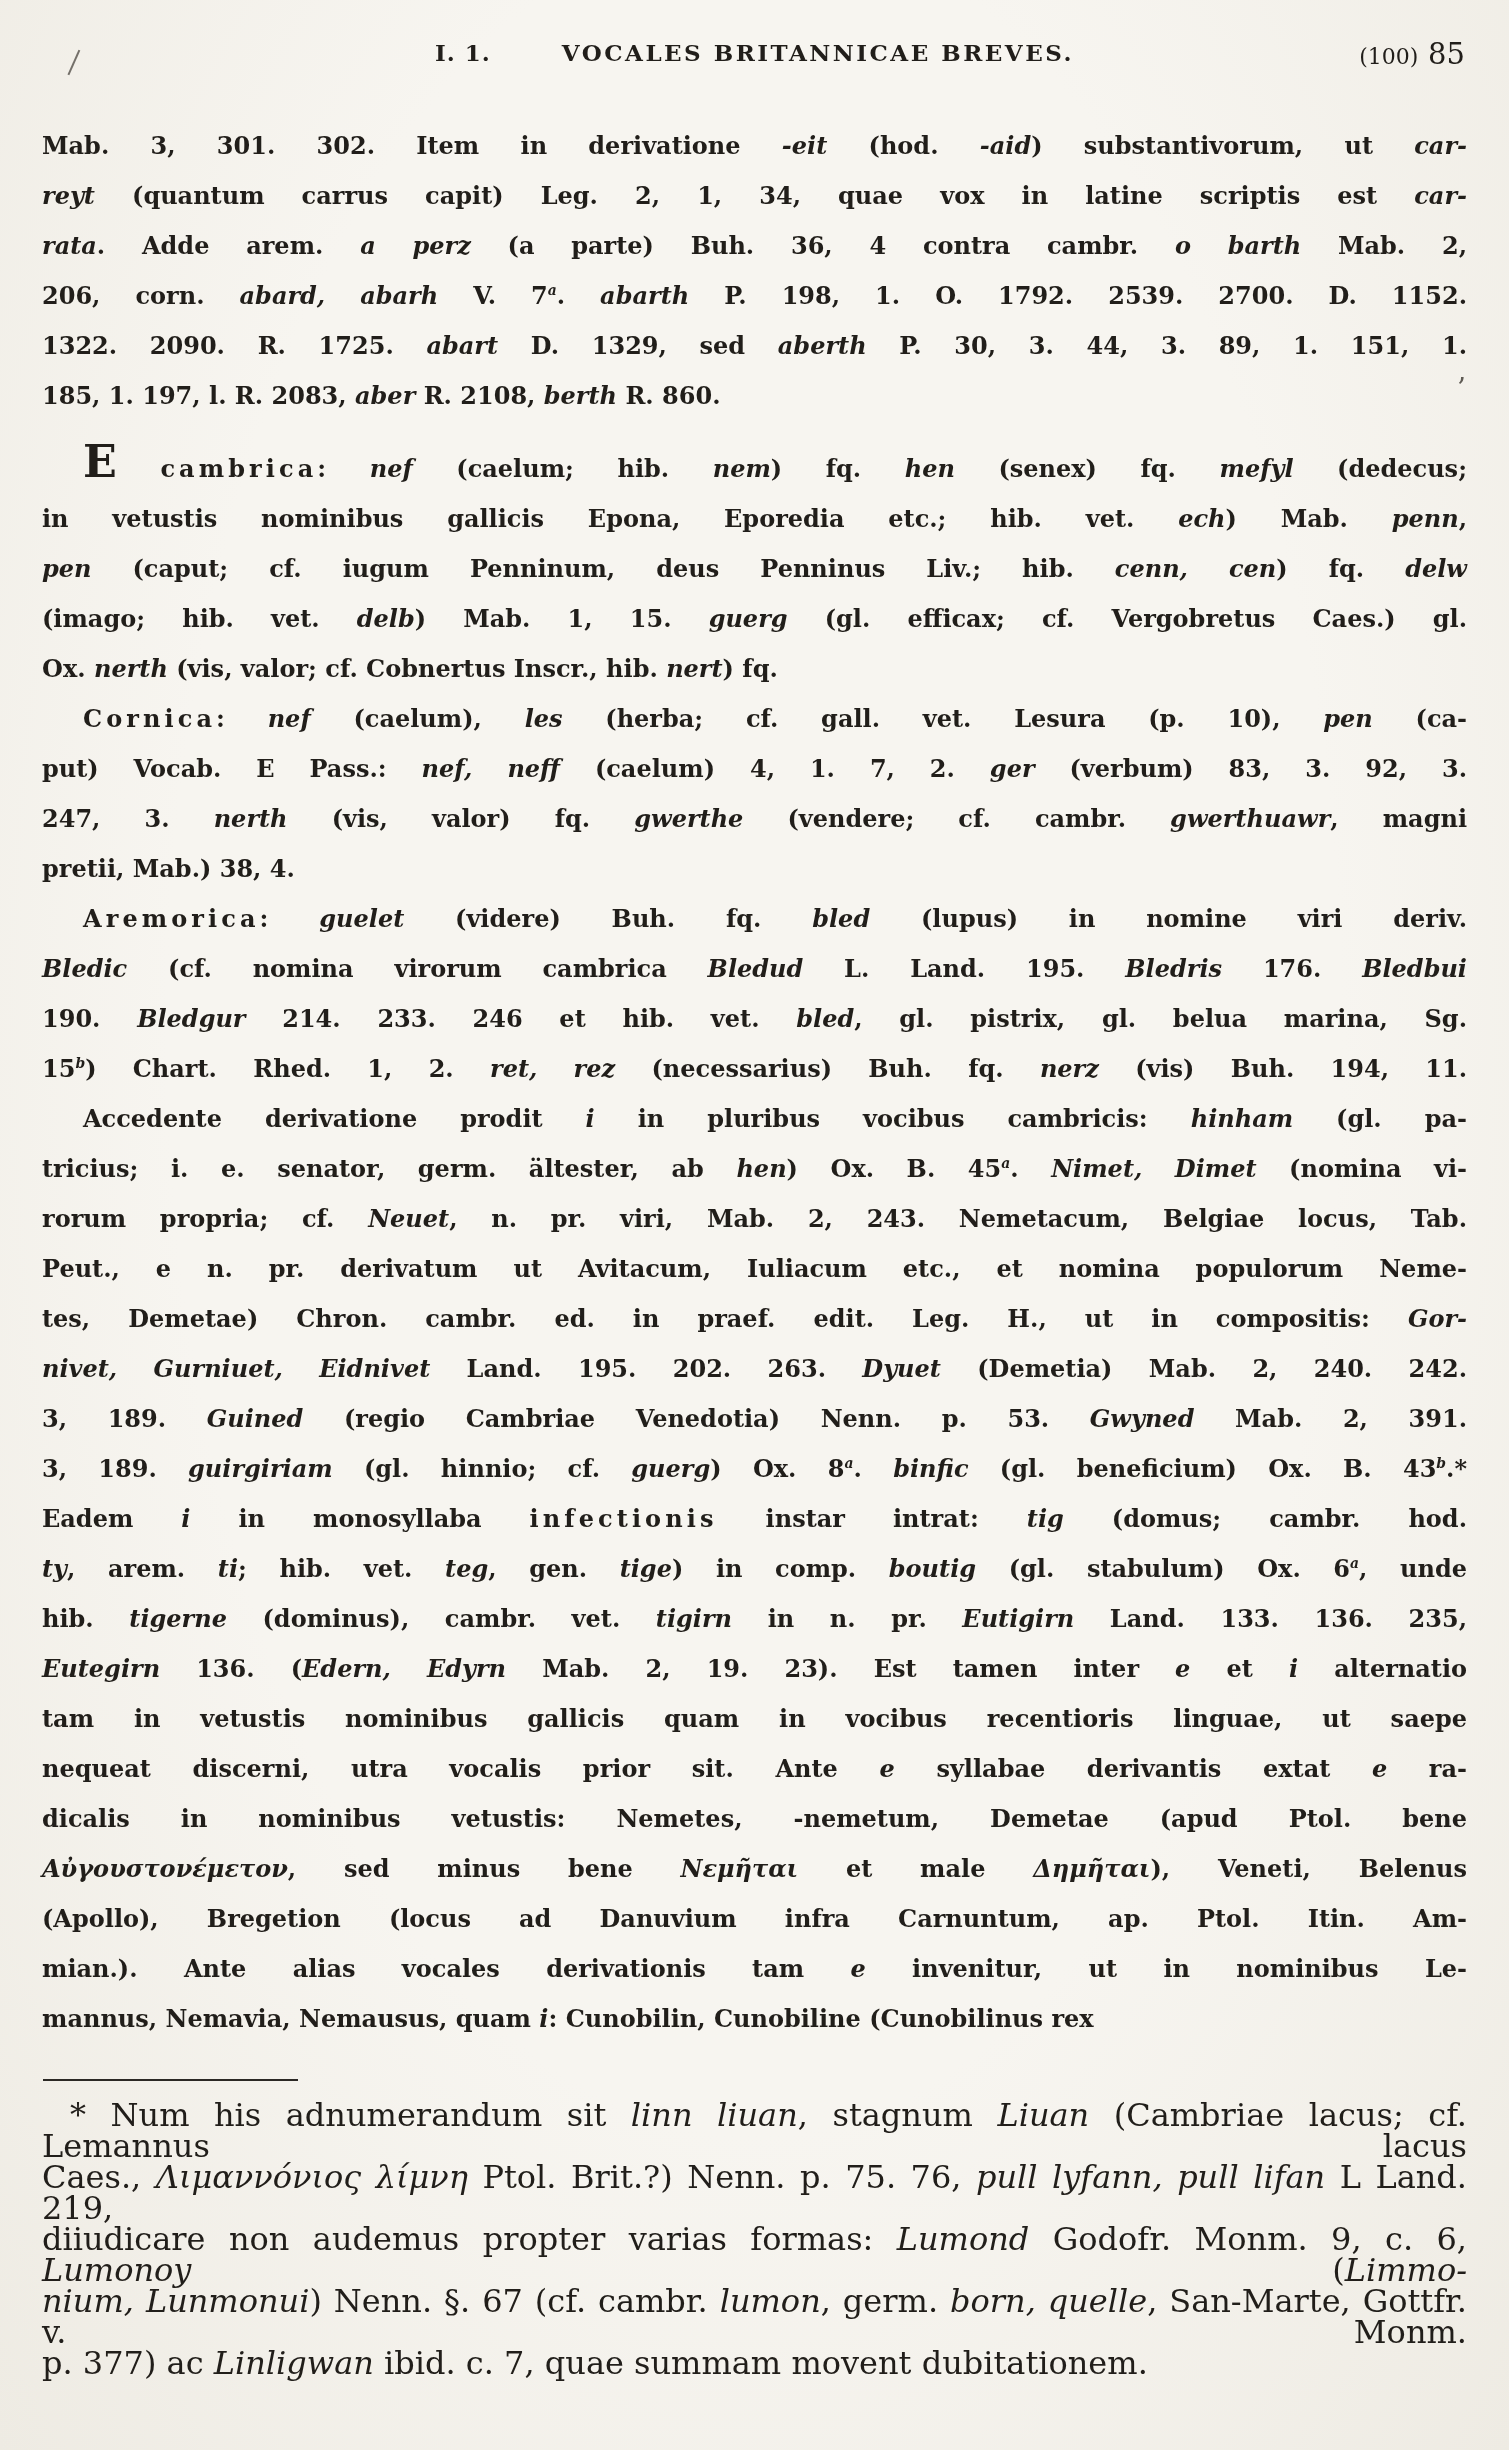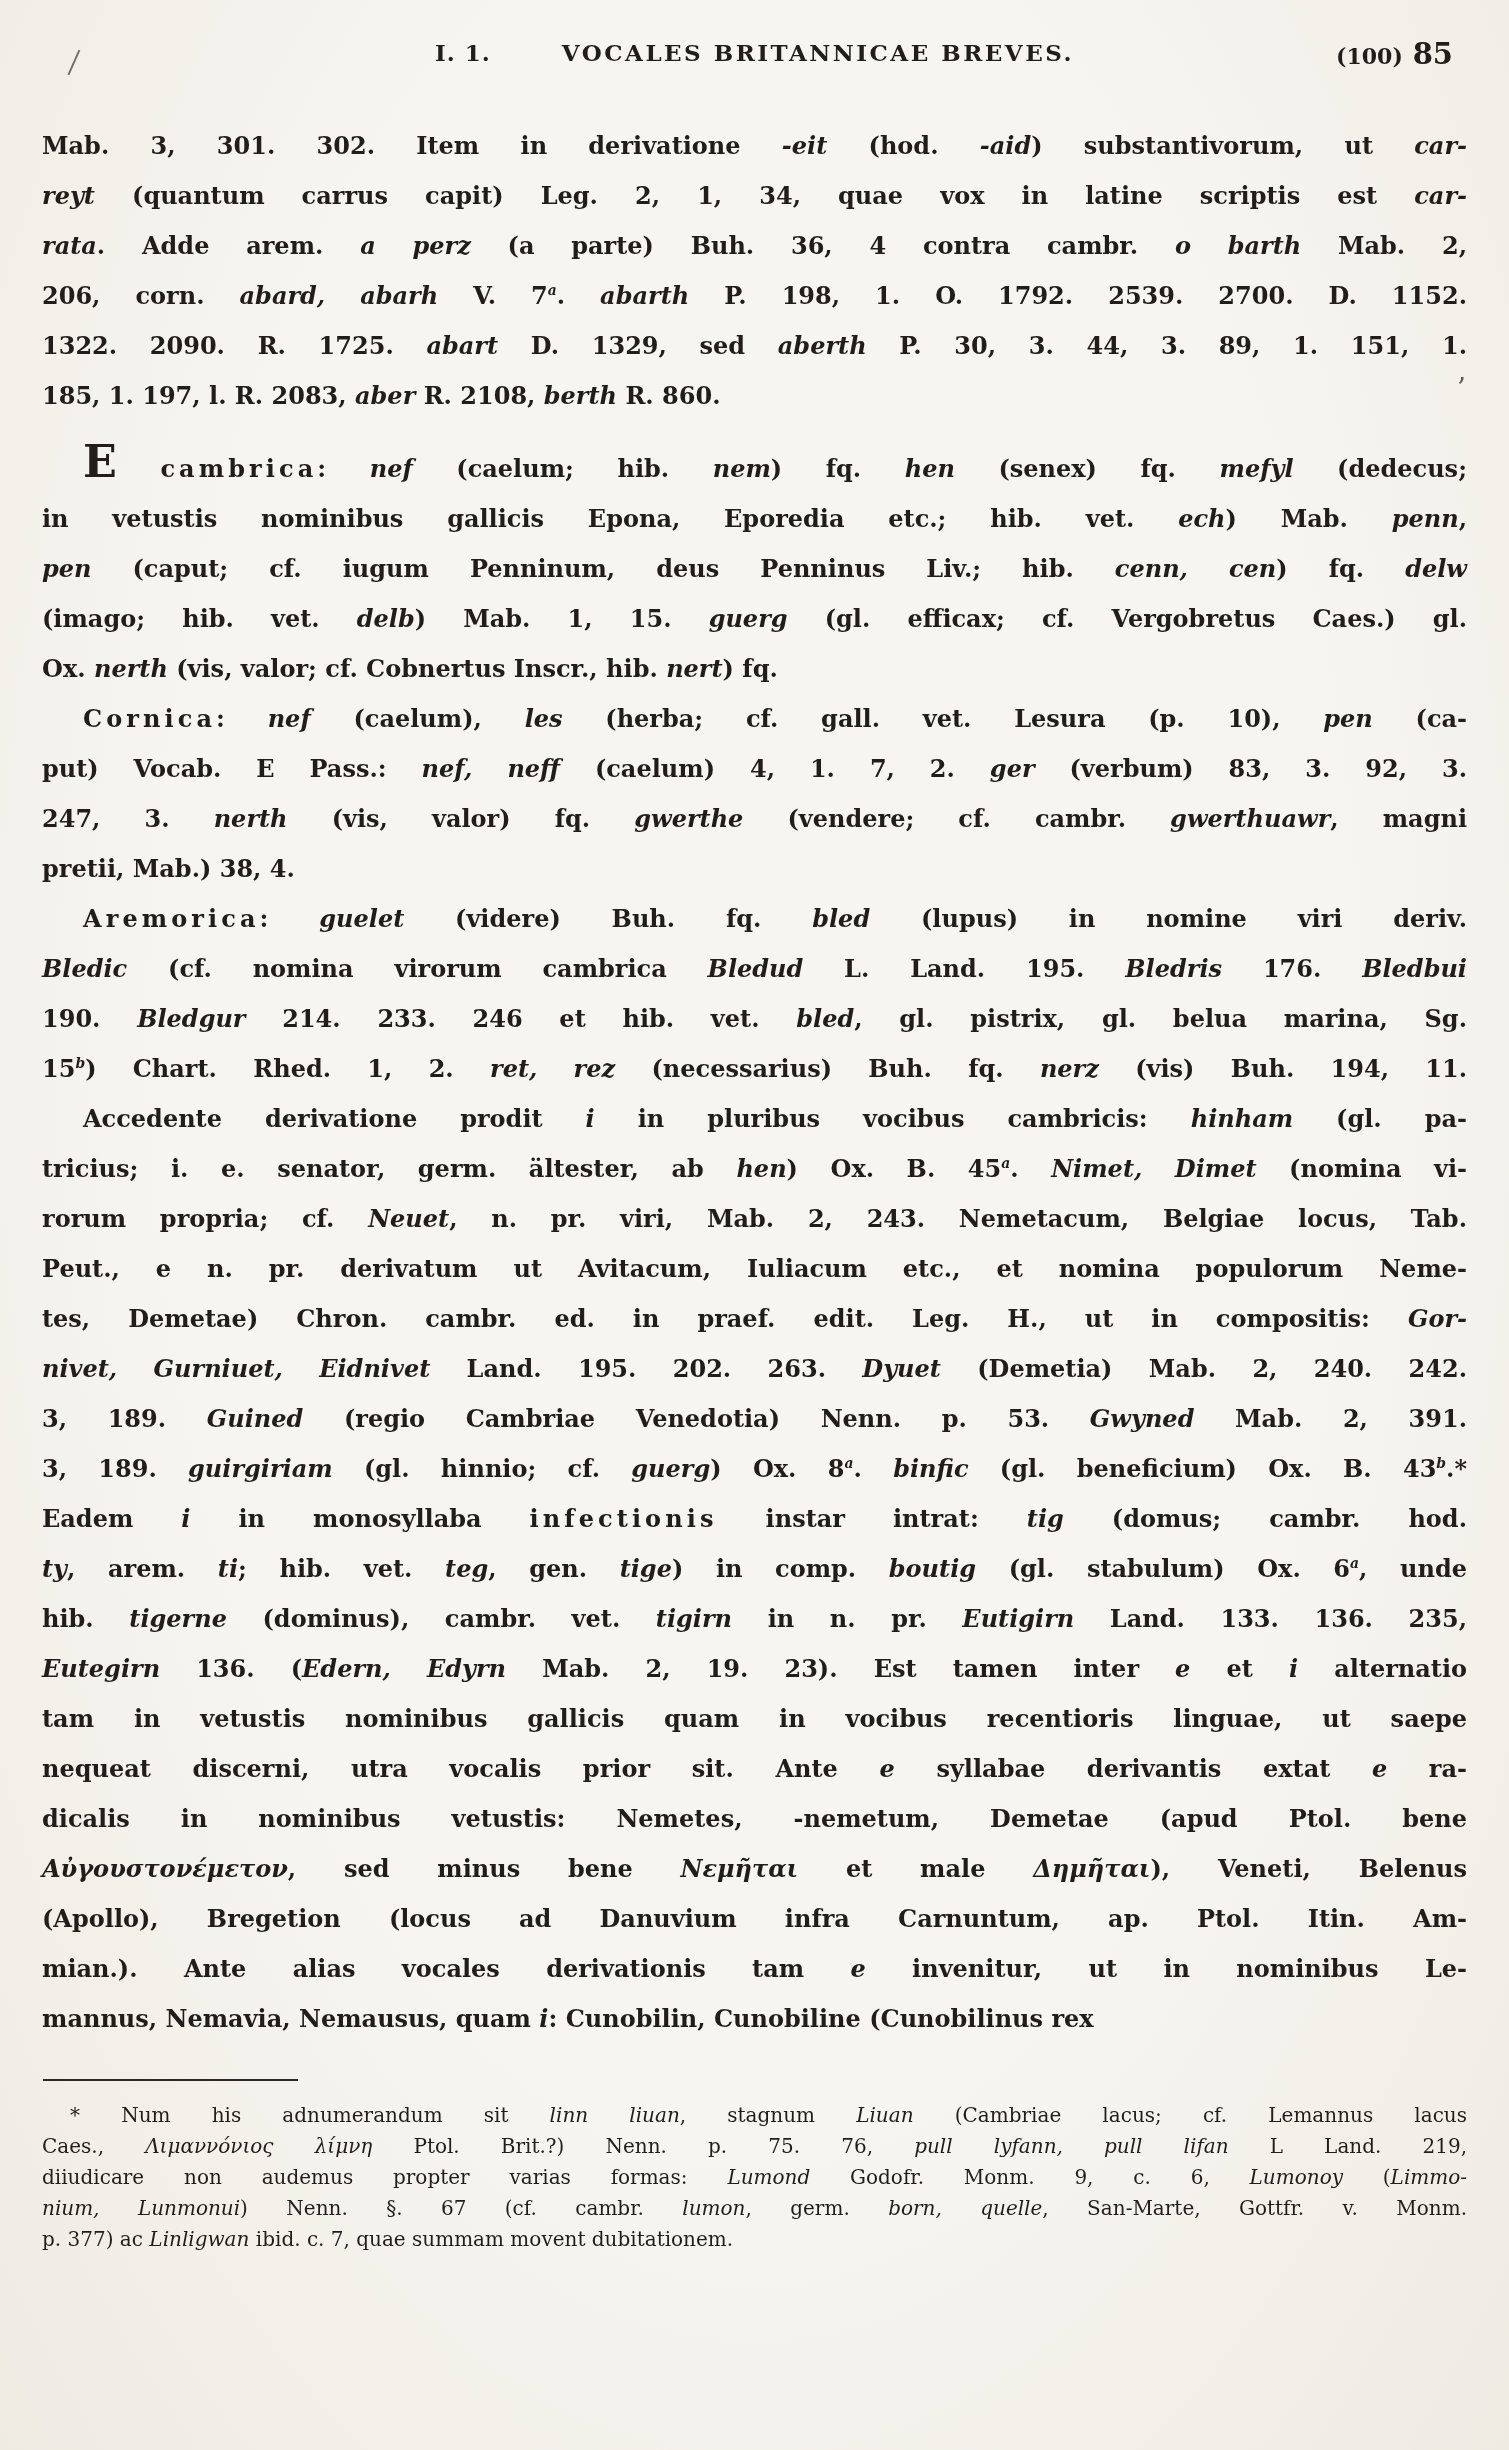--- a/index.html
+++ b/index.html
@@ -22,21 +22,21 @@
     position: relative;
     height: 39px;
     margin-bottom: 43px;
     text-align: center;
     font-size: 23px;
     font-weight: bold;
     white-space: nowrap;
   }
   .header .section { margin-right: 31px; letter-spacing: 1px; }
   .header .title   { letter-spacing: 2.5px; margin-left: 40px; }
-  .folio { position: absolute; right: 14px; top: -2px; font-weight: bold; }
+  .folio { position: absolute; right: 2px; top: -2px; font-weight: normal; }
   .folio .paren  { font-size: 22px; }
   .folio .pageno { font-size: 29px; margin-left: 9.8px; }
   
   .body-text { font-size: 24px; font-weight: bold; }
   .ln {
     line-height: 50px;
     text-align: justify;
     text-align-last: justify;
   }
   .ln.last  { text-align-last: left; }
@@ -51,21 +51,21 @@
     line-height: 0;
     vertical-align: super;
     font-style: italic;
   }
   
   .fn-rule {
     width: 255px; height: 2px;
     background: #2b2824;
     margin: 35px 0 19.6px 1px;
   }
-  .footnote { font-size: 20px; }
+  .footnote { font-size: 32px; }
   .footnote .ln { line-height: 31px; }
   .footnote .ln.first { text-indent: 28px; }
   
   .mark-slash {
     position: absolute; left: 73px; top: 49px;
     width: 2px; height: 26.5px;
     background: #4a463f;
     transform: rotate(24deg);
     opacity: 0.75;
   }

